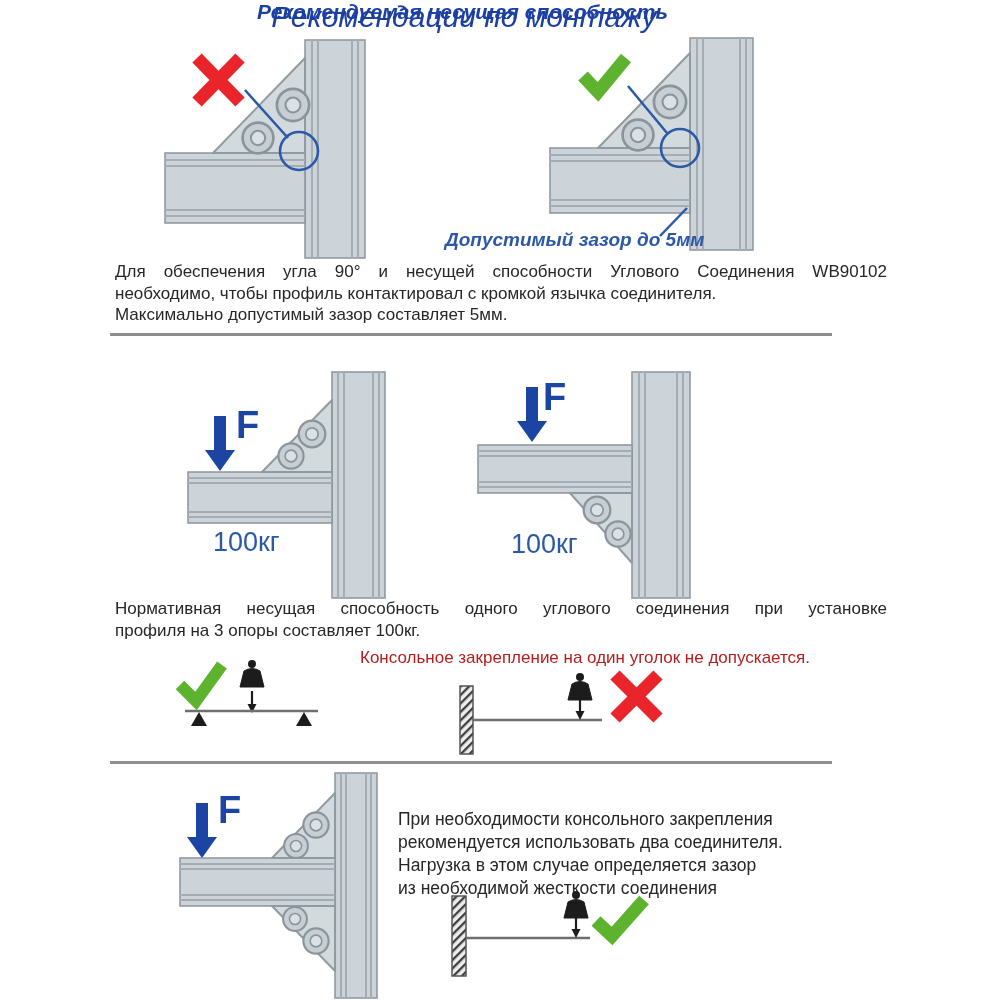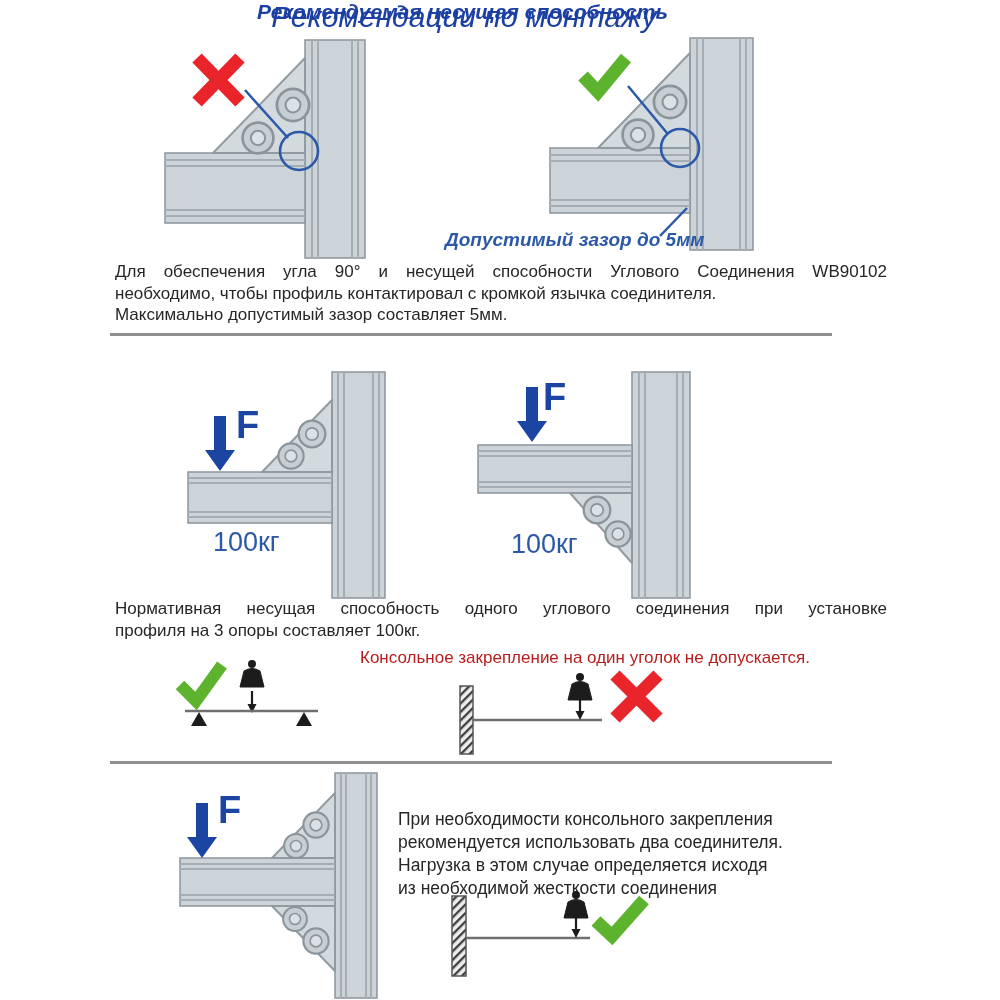--- a/index.html
+++ b/index.html
@@ -246,21 +246,21 @@
       <use href="#bolt" transform="translate(155,146) scale(0.85)"></use>
       <use href="#bolt" transform="translate(176,168) scale(0.9)"></use>
     </g>
     <use href="#farrow" transform="translate(62,30)"></use>
   </svg>
   <div class="abs f-label f-e">F</div>
 
   <div class="abs para para3">
     <div>При необходимости консольного закрепления</div>
     <div>рекомендуется использовать два соединителя.</div>
-    <div>Нагрузка в этом случае определяется исходя</div>
+    <div>Нагрузка в этом случае определяется зазор</div>
     <div>из необходимой жесткости соединения</div>
   </div>
 
   <svg class="abs" style="left:440px;top:886px" width="230" height="105" viewBox="0 0 230 105">
     <rect x="12" y="10" width="14" height="80" fill="url(#hatch)" stroke="#555" stroke-width="1.5"></rect>
     <line x1="26" y1="52" x2="150" y2="52" stroke="#6f6f6f" stroke-width="2.5"></line>
     <use href="#weight" transform="translate(136,18)"></use>
     <use href="#warrow" transform="translate(136,30)"></use>
     <path d="M156,35 L172,50 L204,14" fill="none" stroke="#5db32d" stroke-width="13"></path>
   </svg>

